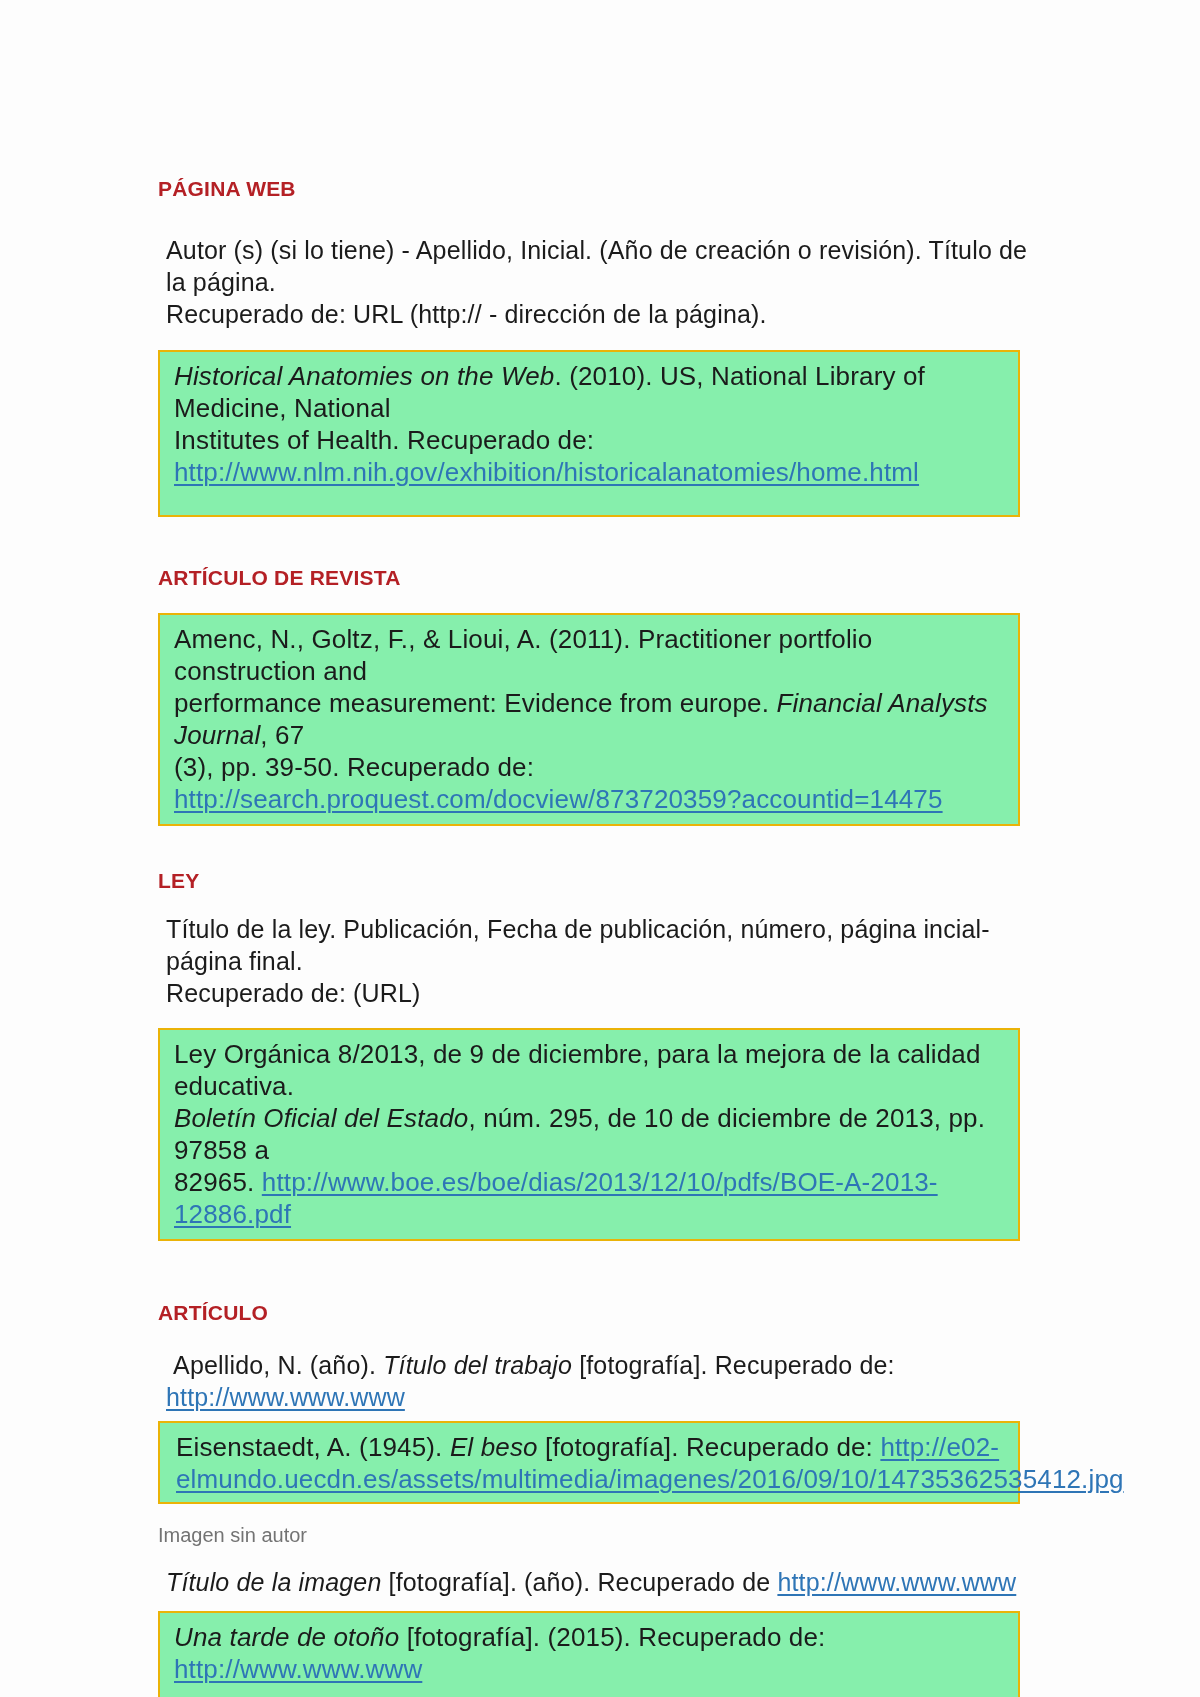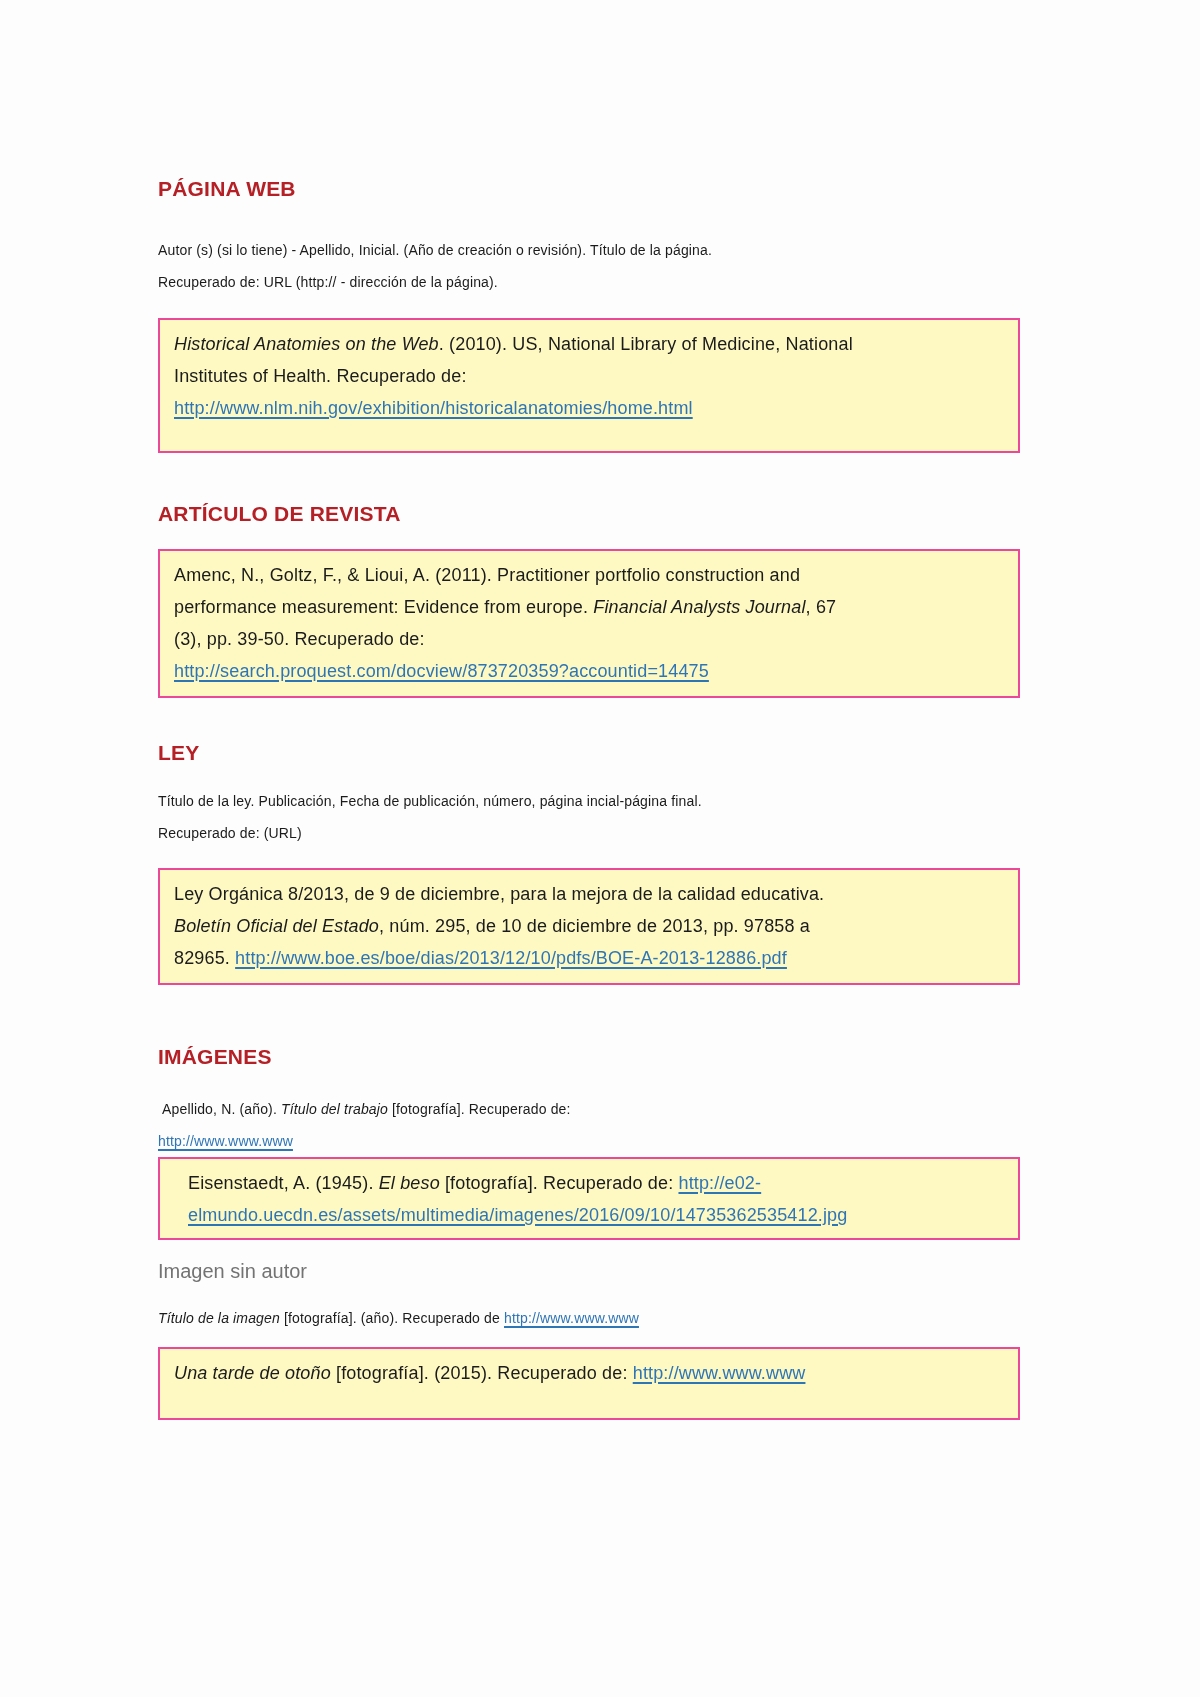--- a/index.html
+++ b/index.html
@@ -24,33 +24,33 @@
     letter-spacing:.2px;
   }
   .subhead{
     margin:18px 0 0 0;
     font-size:20px;
     font-weight:normal;
     color:#737373;
     line-height:26px;
   }
   .desc{
-    margin:0;
-    font-size:14px;
+    margin:8px;
+    font-size:25px;
     line-height:32px;
     letter-spacing:.15px;
     color:#1b1b1b;
     width:862px;
   }
   .xbox{
     box-sizing:border-box;
     width:862px;
-    border:2px solid #ec4899;
-    background:#fef9c3;
-    font-size:18px;
+    border:2px solid #eab308;
+    background:#86efac;
+    font-size:26px;
     line-height:32px;
     letter-spacing:.15px;
     color:#1b1b1b;
   }
   .italic{font-style:italic;}
   a.link{
     color:#2e75b6;
     text-decoration:underline;
     text-decoration-thickness:1.5px;
     text-underline-offset:3px;
@@ -61,21 +61,21 @@
   #p1{margin-top:32px;}
   #b1{margin-top:20px;padding:8px 14px 27px;}
   #h2{margin-top:48px;}
   #p2{margin-top:18px;}
   #b2{margin-top:22px;padding:8px 14px 9px;}
   #h3{margin-top:42px;}
   #p3{margin-top:19px;}
   #b3{margin-top:19px;padding:8px 14px 9px;}
   #h4{margin-top:59px;}
   #p4{margin-top:23px;}
-  #b4{padding:8px 28px 7px;}
+  #b4{padding:8px 16px 7px;}
   #p5{margin-top:18px;}
   #b5{margin-top:13px;padding:8px 14px 29px;}
 </style>
 </head>
 <body>
 
 <div class="page">
 
   <section>
     <h2 class="shead" id="h1">PÁGINA WEB</h2>
@@ -88,21 +88,21 @@
     <div class="xbox" id="b2"><span class="">Amenc, N., Goltz, F., &amp; Lioui, A. (2011). Practitioner portfolio construction and</span><br><span class="">performance measurement: Evidence from europe. </span><span class="italic">Financial Analysts Journal</span><span class="">, 67</span><br><span class="">(3), pp. 39-50. Recuperado de:</span><br><a class="link" href="#">http://search.proquest.com/docview/873720359?accountid=14475</a></div>
   </section>
 
   <section>
     <h2 class="shead" id="h3">LEY</h2>
     <p class="desc" id="p3"><span class="">Título de la ley. Publicación, Fecha de publicación, número, página incial-página final.</span><br><span class="">Recuperado de: (URL)</span></p>
     <div class="xbox" id="b3"><span class="">Ley Orgánica 8/2013, de 9 de diciembre, para la mejora de la calidad educativa.</span><br><span class="italic">Boletín Oficial del Estado</span><span class="">, núm. 295, de 10 de diciembre de 2013, pp. 97858 a</span><br><span class="">82965. </span><a class="link" href="#">http://www.boe.es/boe/dias/2013/12/10/pdfs/BOE-A-2013-12886.pdf</a></div>
   </section>
 
   <section>
-    <h2 class="shead" id="h4">IMÁGENES</h2>
+    <h2 class="shead" id="h4">ARTÍCULO</h2>
     <p class="desc" id="p4"><span class="">&nbsp;Apellido, N. (año). </span><span class="italic">Título del trabajo</span><span class=""> [fotografía]. Recuperado de:</span><br><a class="link" href="#">http://www.www.www</a></p>
     <div class="xbox" id="b4"><span class="">Eisenstaedt, A. (1945). </span><span class="italic">El beso</span><span class=""> [fotografía]. Recuperado de: </span><a class="link" href="#">http://e02-</a><br><a class="link" href="#">elmundo.uecdn.es/assets/multimedia/imagenes/2016/09/10/14735362535412.jpg</a></div>
     <h3 class="subhead" id="sub1">Imagen sin autor</h3>
     <p class="desc" id="p5"><span class="italic">Título de la imagen</span><span class=""> [fotografía]. (año). Recuperado de </span><a class="link" href="#">http://www.www.www</a></p>
     <div class="xbox" id="b5"><span class="italic">Una tarde de otoño</span><span class=""> [fotografía]. (2015). Recuperado de: </span><a class="link" href="#">http://www.www.www</a></div>
   </section>
 
 </div>
 
 </body></html>

